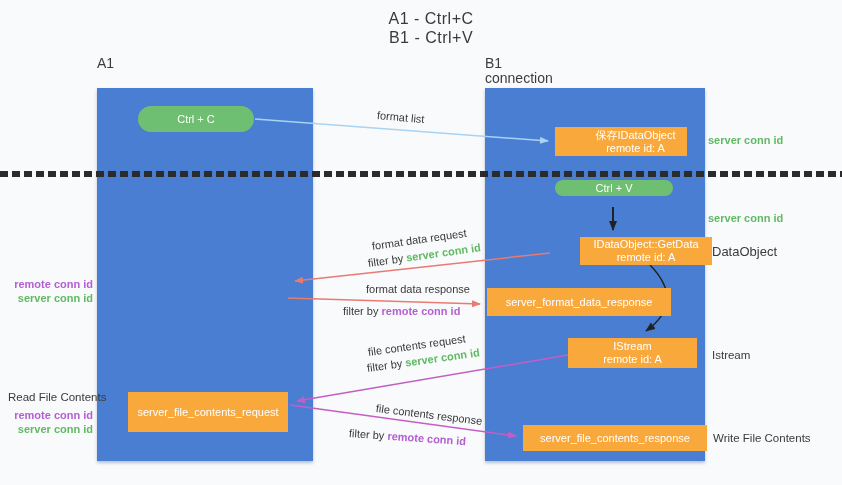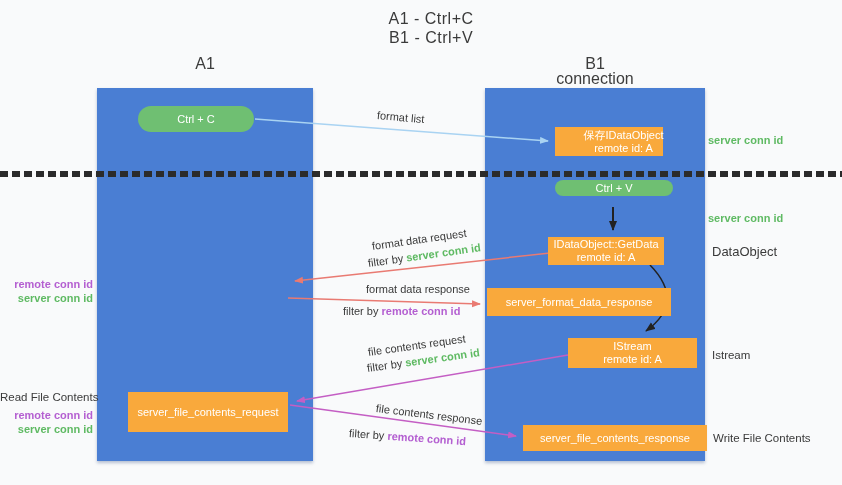--- a/index.html
+++ b/index.html
@@ -3,21 +3,21 @@
 <meta charset="utf-8">
 <style>
   * { margin:0; padding:0; box-sizing:border-box; }
   html,body { background:#f9fafb; }
   body { font-family:"Liberation Sans", sans-serif; }
   .canvas { position:relative; width:842px; height:485px; background:#f9fafb; overflow:hidden; }
 
   .title { position:absolute; top:9px; left:10px; width:842px; text-align:center;
            font-size:16px; color:#3a3a3a; line-height:19px; letter-spacing:0.5px; }
 
-  .col-header { position:absolute; top:56px; text-align:center; font-size:16px;
+  .col-header { position:absolute; top:56px; text-align:left; font-size:14px;
                 color:#3c3c3c; line-height:15px; z-index:1; }
 
   .lane { position:absolute; top:88px; height:373px; background:var(--lane-blue,#4a7ed3);
           box-shadow:0 2px 3px rgba(100,120,160,0.45); z-index:1; }
 
   .divider { position:absolute; left:0; top:171px; width:842px; height:6px; z-index:2;
              background-image:repeating-linear-gradient(to right,#2b2b2b 0 8px,transparent 8px 12px); }
 
   .arrows { position:absolute; left:0; top:0; z-index:3; pointer-events:none; }
 
@@ -32,21 +32,21 @@
   .rot-p5 { transform:rotate(5deg); }
   .rot-p7 { transform:rotate(7deg); }
   .rot-p4 { transform:rotate(4deg); }
   .rot-n8 { transform:rotate(-8deg); }
 
   .side { position:absolute; font-size:11px; white-space:nowrap; z-index:5; line-height:14px; }
   .accent-g { color:var(--accent-green,#5fba63); font-weight:bold; }
   .accent-p { color:var(--accent-purple,#b45fd1); font-weight:bold; }
   .dark { color:var(--text-dark,#3a3a3a); font-weight:normal; }
   .r { text-align:right; }
-  .read-label { font-size:11.5px; }
+  .read-label { font-size:11.5px;padding-left:8px; }
 </style>
 </head>
 <body>
 
 <div class="canvas">
 
   <div class="title">
     <div>A1 - Ctrl+C</div>
     <div>B1 - Ctrl+V</div>
   </div>
@@ -85,30 +85,30 @@
     <line x1="550" y1="253" x2="295" y2="281" stroke-width="1.5" marker-end="url(#mk-salmon)" stroke="#e97a72"></line>
     <line x1="288" y1="298" x2="480" y2="304" stroke-width="1.5" marker-end="url(#mk-salmon)" stroke="#e97a72"></line>
     <line x1="568" y1="355" x2="297" y2="401" stroke-width="1.5" marker-end="url(#mk-magenta)" stroke="#c45ec4"></line>
     <line x1="290" y1="405" x2="516" y2="436" stroke-width="1.5" marker-end="url(#mk-magenta)" stroke="#c45ec4"></line>
   </svg>
 
   <div class="node green" style="left:138px;top:106px;width:116px;height:26px;">
     <span>Ctrl + C</span>
   </div>
 
-  <div class="node orange" style="left:555px;top:127px;width:108px;height:29px;padding-left:29px;">
+  <div class="node orange" style="left:555px;top:127px;width:132px;height:29px;padding-left:29px;">
     <span>保存IDataObject</span>
     <span>remote id: A</span>
   </div>
 
   <div class="node green" style="left:555px;top:180px;width:118px;height:16px;">
     <span>Ctrl + V</span>
   </div>
 
-  <div class="node orange" style="left:548px;top:237px;width:116px;height:28px;">
+  <div class="node orange" style="left:580px;top:237px;width:132px;height:28px;">
     <span>IDataObject::GetData</span>
     <span>remote id: A</span>
   </div>
 
 
   <div class="node orange" style="left:487px;top:288px;width:184px;height:28px;">
     <span>server_format_data_response</span>
   </div>
 
   <div class="node orange" style="left:568px;top:338px;width:129px;height:30px;">

